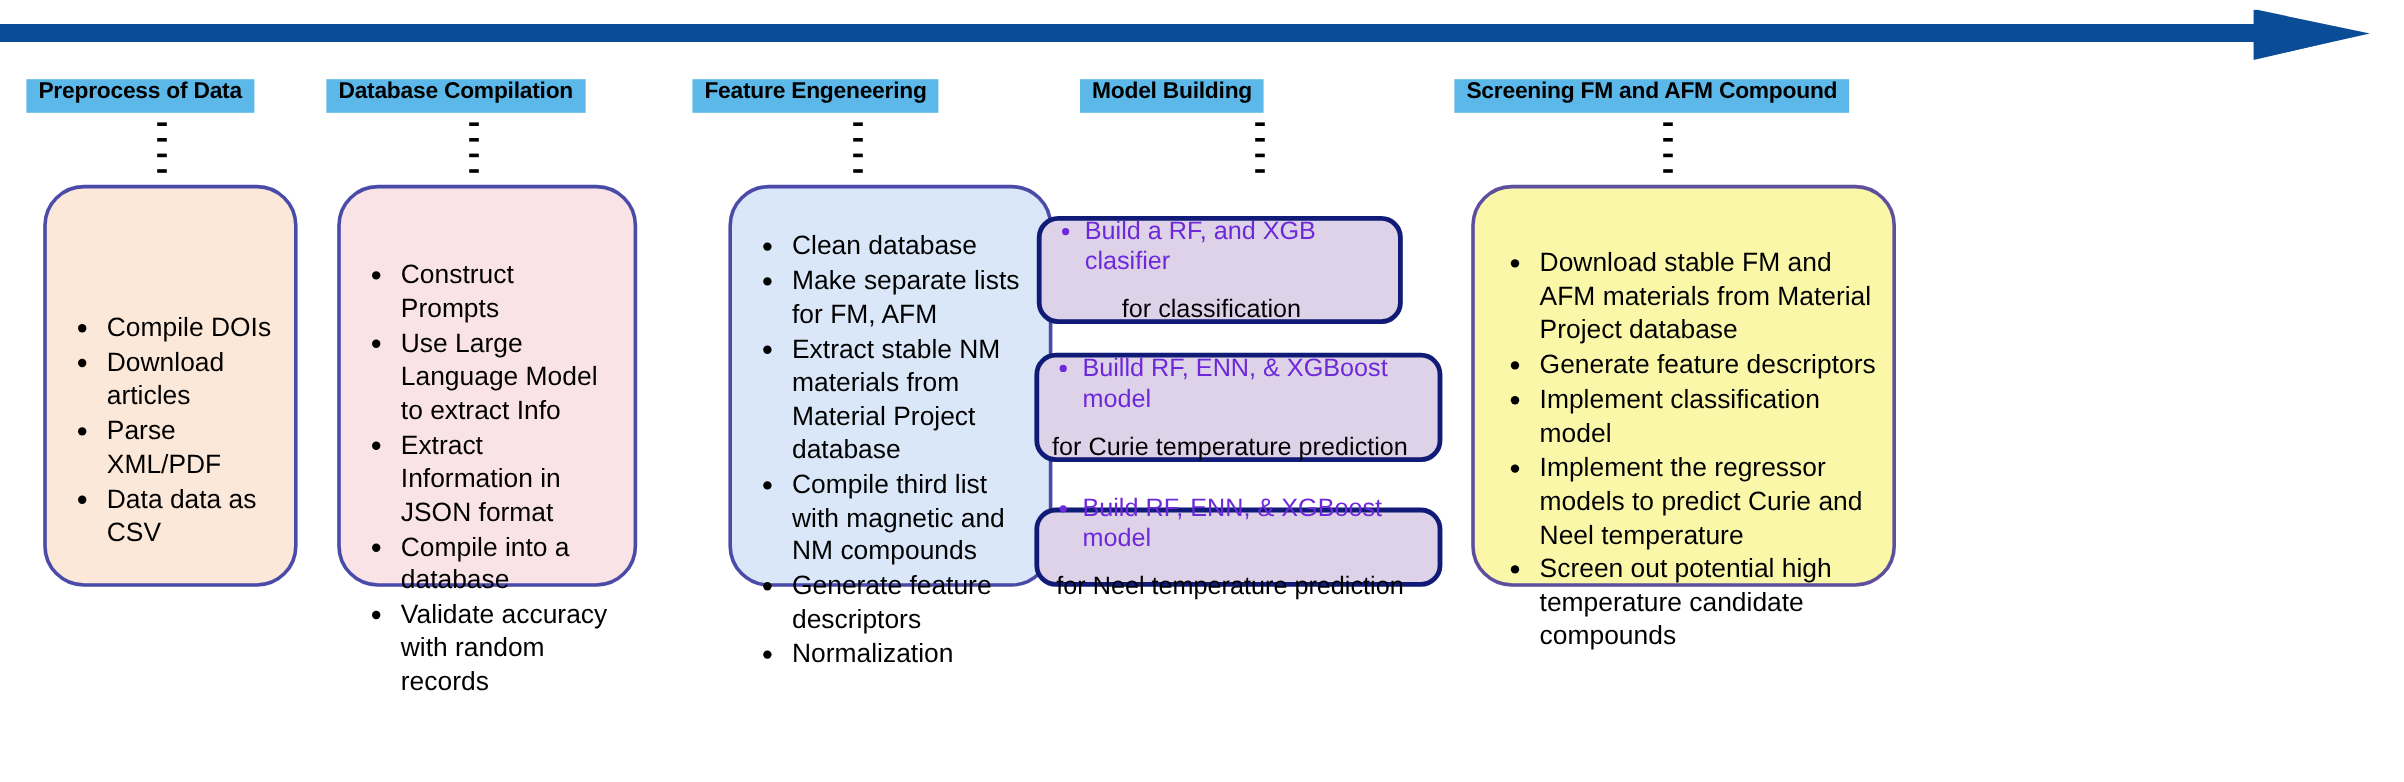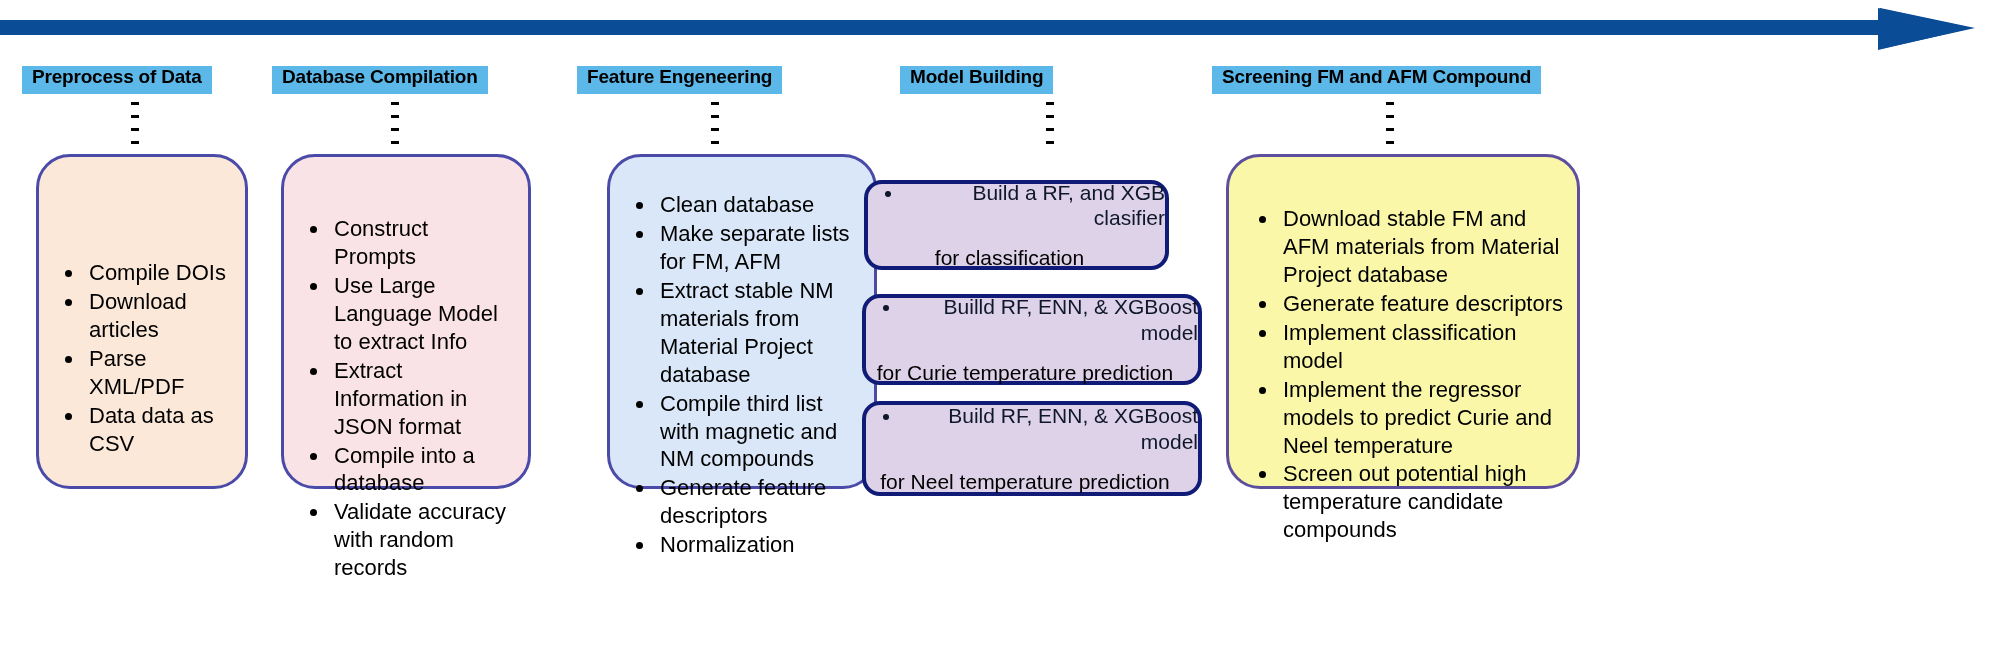--- a/index.html
+++ b/index.html
@@ -91,22 +91,21 @@
     justify-content: center;
   }
   .model-box ul {
     margin: 0;
     padding: 0 0 0 36px;
     list-style: disc;
   }
   .model-box li {
     font-size: 21px;
     line-height: 1.2;
-    color: #0f172a;
-    text-align: right;
+    color: #6d28d9;
   }
   .model-box .sub-line {
     text-align: center;
     font-size: 21px;
     color: #000;
     margin-top: 16px;
     padding-right: 14px;
   }
 
   
@@ -147,21 +146,21 @@
   }
 
   #model-stack {
     position: absolute;
     left: 862px;
     top: 180px;
     width: 340px;
   }
   #model-box-1 { width: 305px; height: 90px; margin-left: 2px; }
   #model-box-2 { width: 340px; height: 91px; margin-top: 24px; }
-  #model-box-3 { width: 340px; height: 95px; margin-top: 16px; }
+  #model-box-3 { width: 340px; height: 66px; margin-top: 38px; }
 
   
   #col-screening .content-box ul { padding-left: 50px; }
   #col-screening .content-box li { font-size: 22px; line-height: 1.27; }
 </style>
 </head>
 <body>
 
 <div id="top-arrow">
   <svg width="1975" height="44" viewBox="0 0 1975 44" xmlns="http://www.w3.org/2000/svg">

